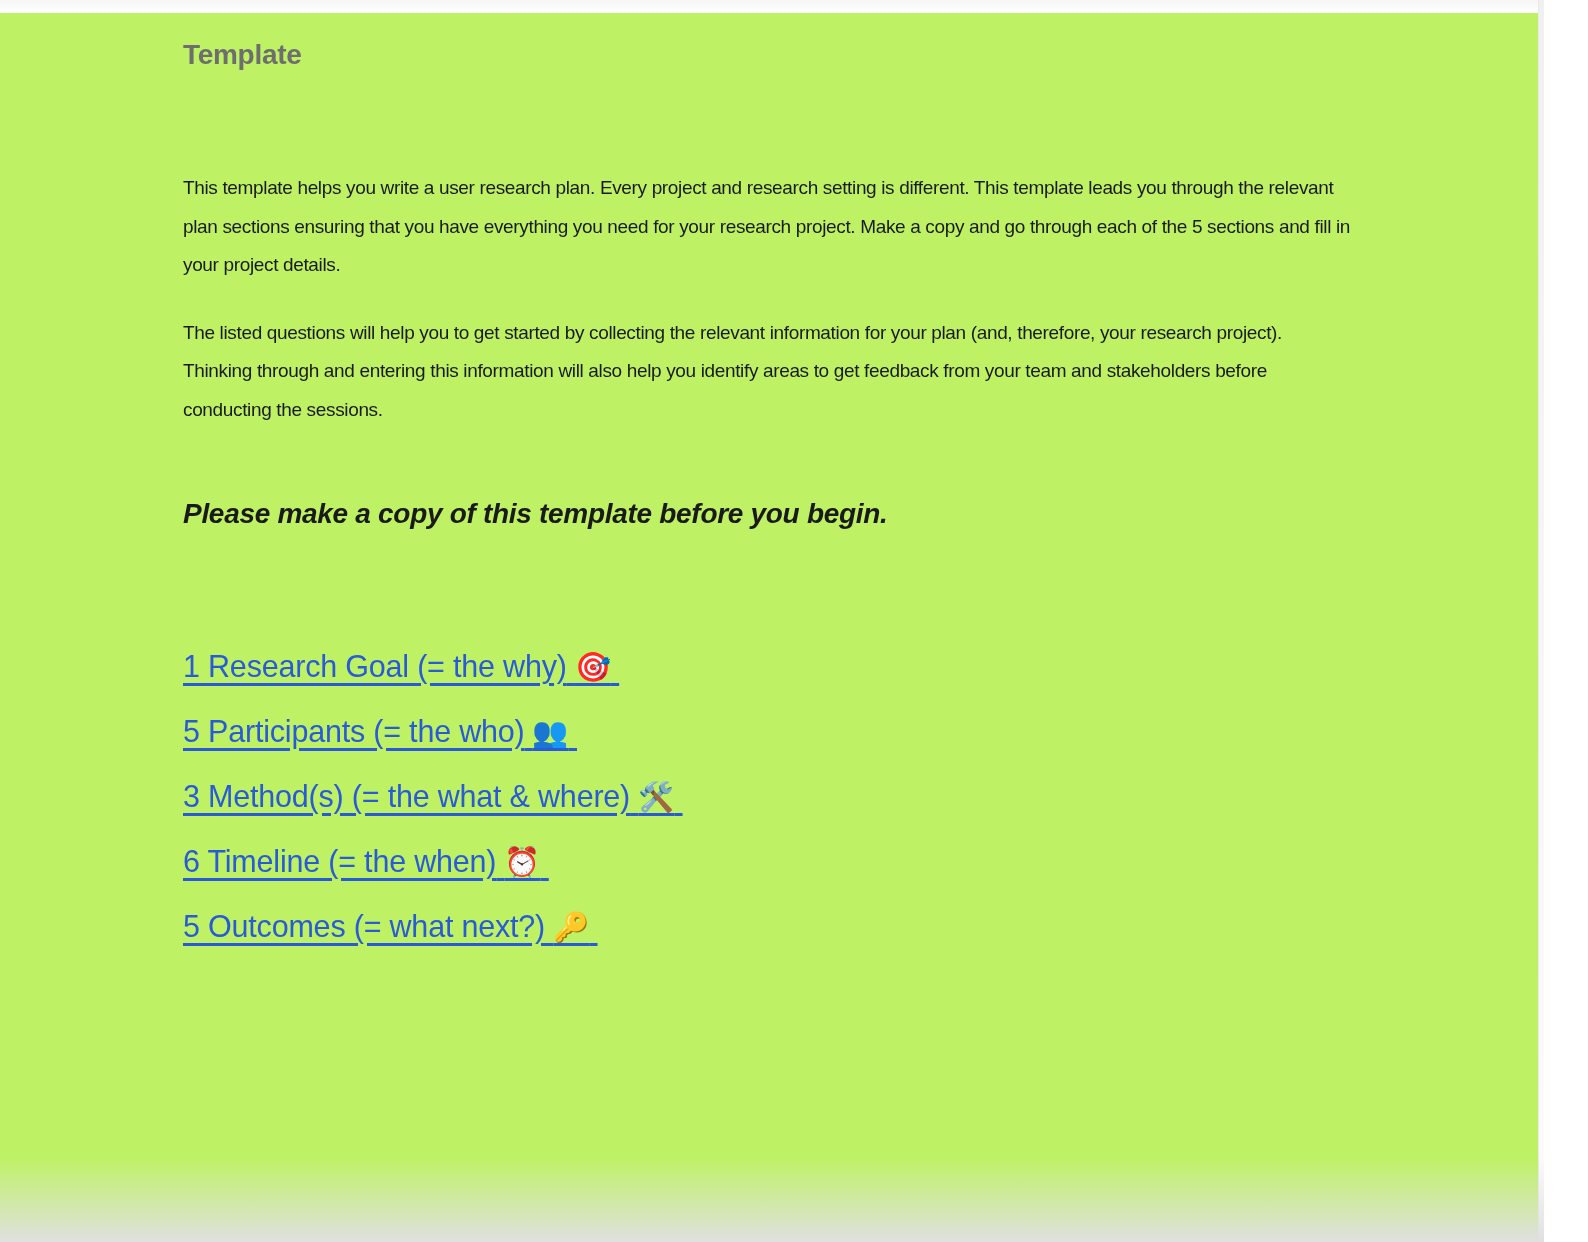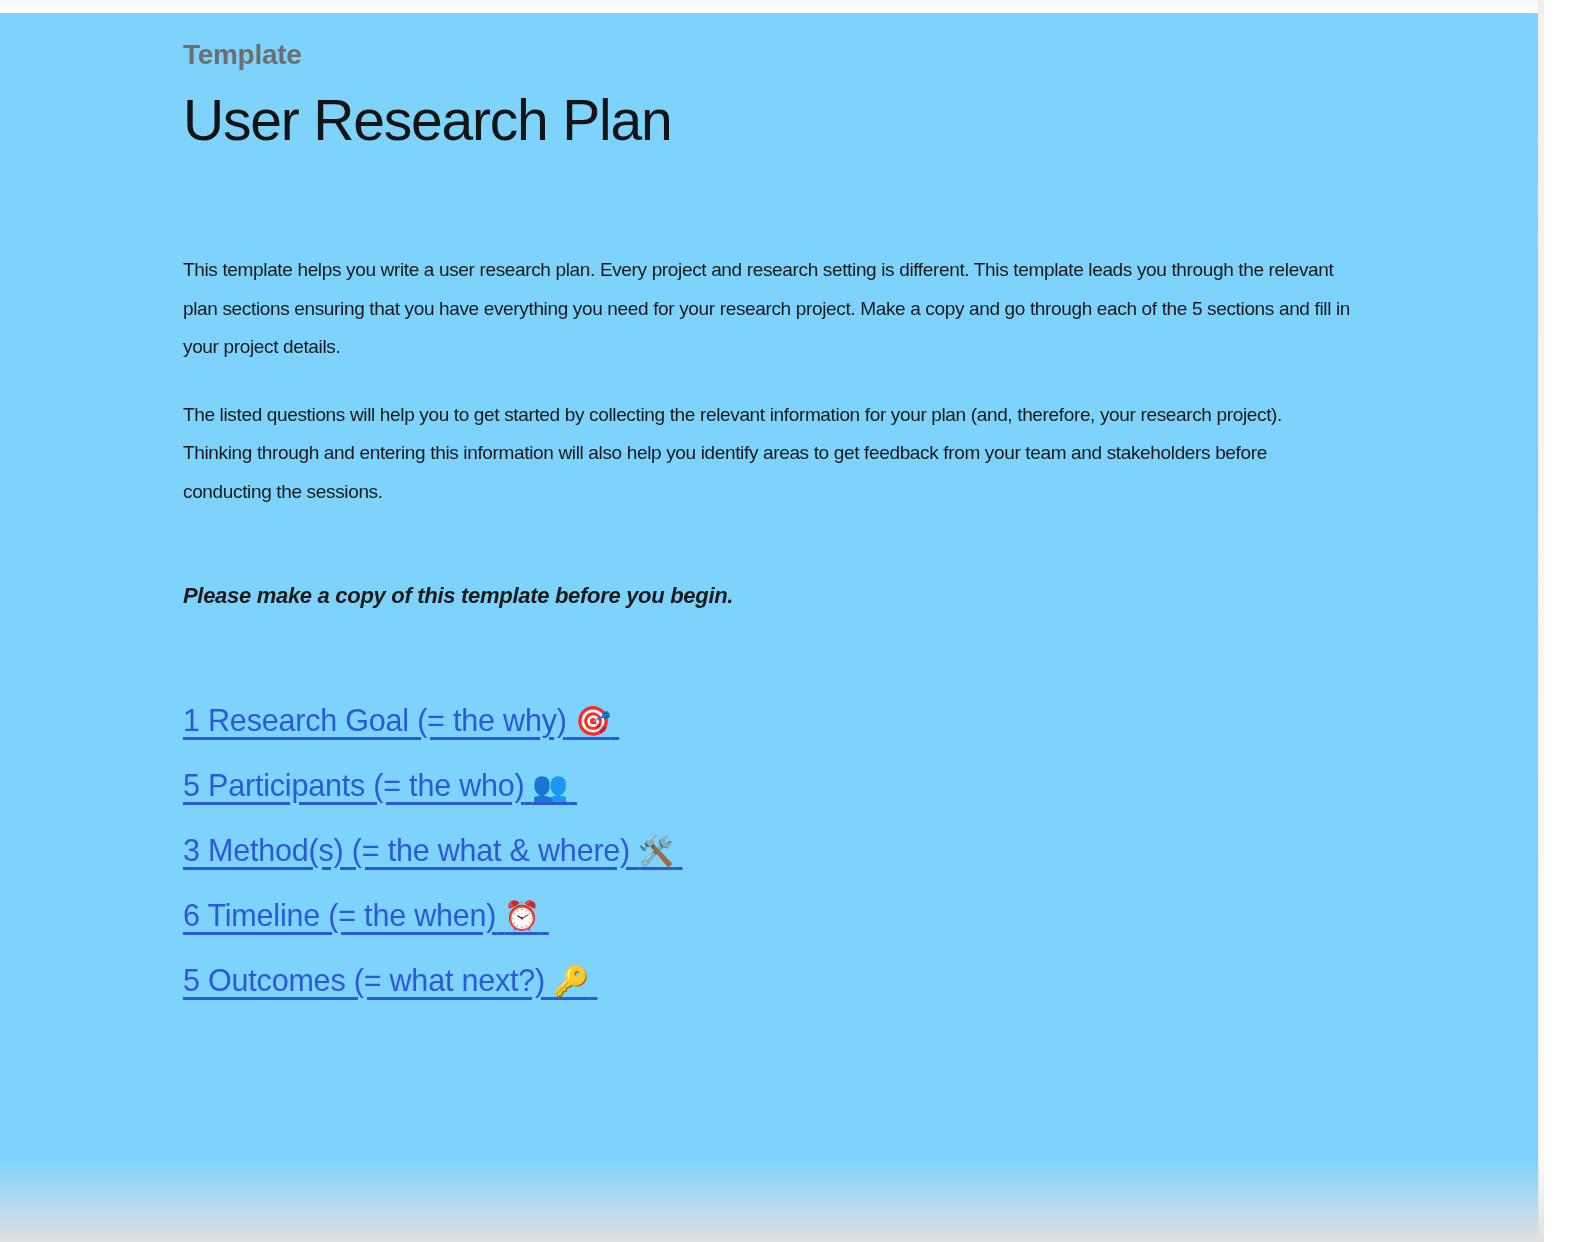--- a/index.html
+++ b/index.html
@@ -5,21 +5,21 @@
   html, body {
     margin: 0;
     padding: 0;
     background: #ffffff;
     font-family: "Liberation Sans", sans-serif;
   }
   .page {
     position: relative;
     width: 1544px;
     height: 1242px;
-    background: #7dd3fc;
+    background: #bef264;
     overflow: hidden;
   }
   .top-strip {
     position: absolute;
     top: 0; left: 0; right: 0;
     height: 13px;
     background: linear-gradient(to bottom, #f6f6f6, #ffffff);
     pointer-events: none;
   }
   .right-edge {
@@ -71,29 +71,29 @@
   }
   .inline-link {
     color: var(--link-blue, #2a5bd7);
     text-decoration: underline;
     text-decoration-thickness: 1.5px;
     text-underline-offset: 4px;
     cursor: pointer;
   }
   .notice {
     margin: 66px 0 0 0;
-    font-size: 22px;
+    font-size: 28px;
     line-height: 38.5px;
     letter-spacing: -0.3px;
     font-weight: 700;
     font-style: italic;
     color: var(--body-text, #1a1a1a);
   }
   .toc {
-    margin-top: 86px;
+    margin-top: 114px;
   }
   .toc-row {
     margin-bottom: 23px;
     line-height: 37px;
   }
   .toc-link {
     font-size: 30.5px;
     letter-spacing: -0.2px;
     color: var(--link-blue, #2a5bd7);
     text-decoration: underline;
@@ -109,21 +109,20 @@
 </head>
 <body>
 
 <div class="page">
   <div class="top-strip"></div>
 
   <div class="content">
 
     <div class="doc-label">Template</div>
 
-    <h1 class="doc-title">User Research Plan</h1>
 
     <p class="body-text first">This template helps you write a user research plan. Every project and research setting is different. This template leads you through the relevant plan sections ensuring that you have everything you need for your research project. Make a copy and go through each of the 5 sections and fill in your project details.</p>
 
     <p class="body-text">The listed questions will help you to get started by collecting the relevant information for your plan (and, therefore, your research project). Thinking through and entering this information will also help you identify areas to get feedback from your team and stakeholders before conducting the sessions.</p>
 
 
     <p class="notice">Please make a copy of this template before you begin.</p>
 
     <nav class="toc">
 

